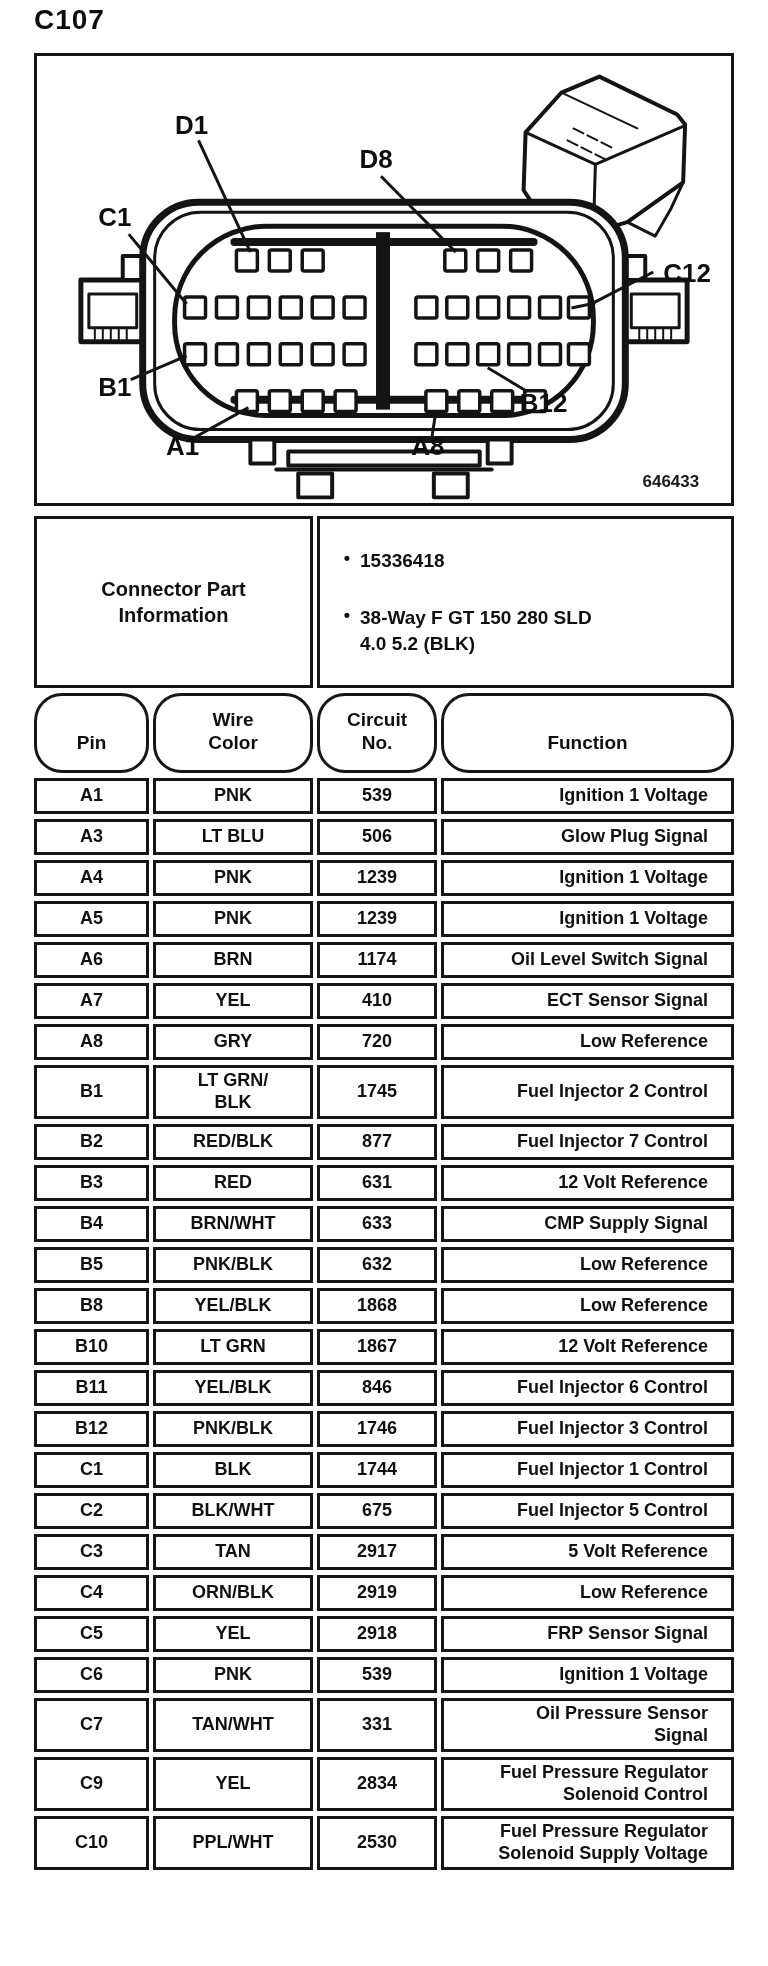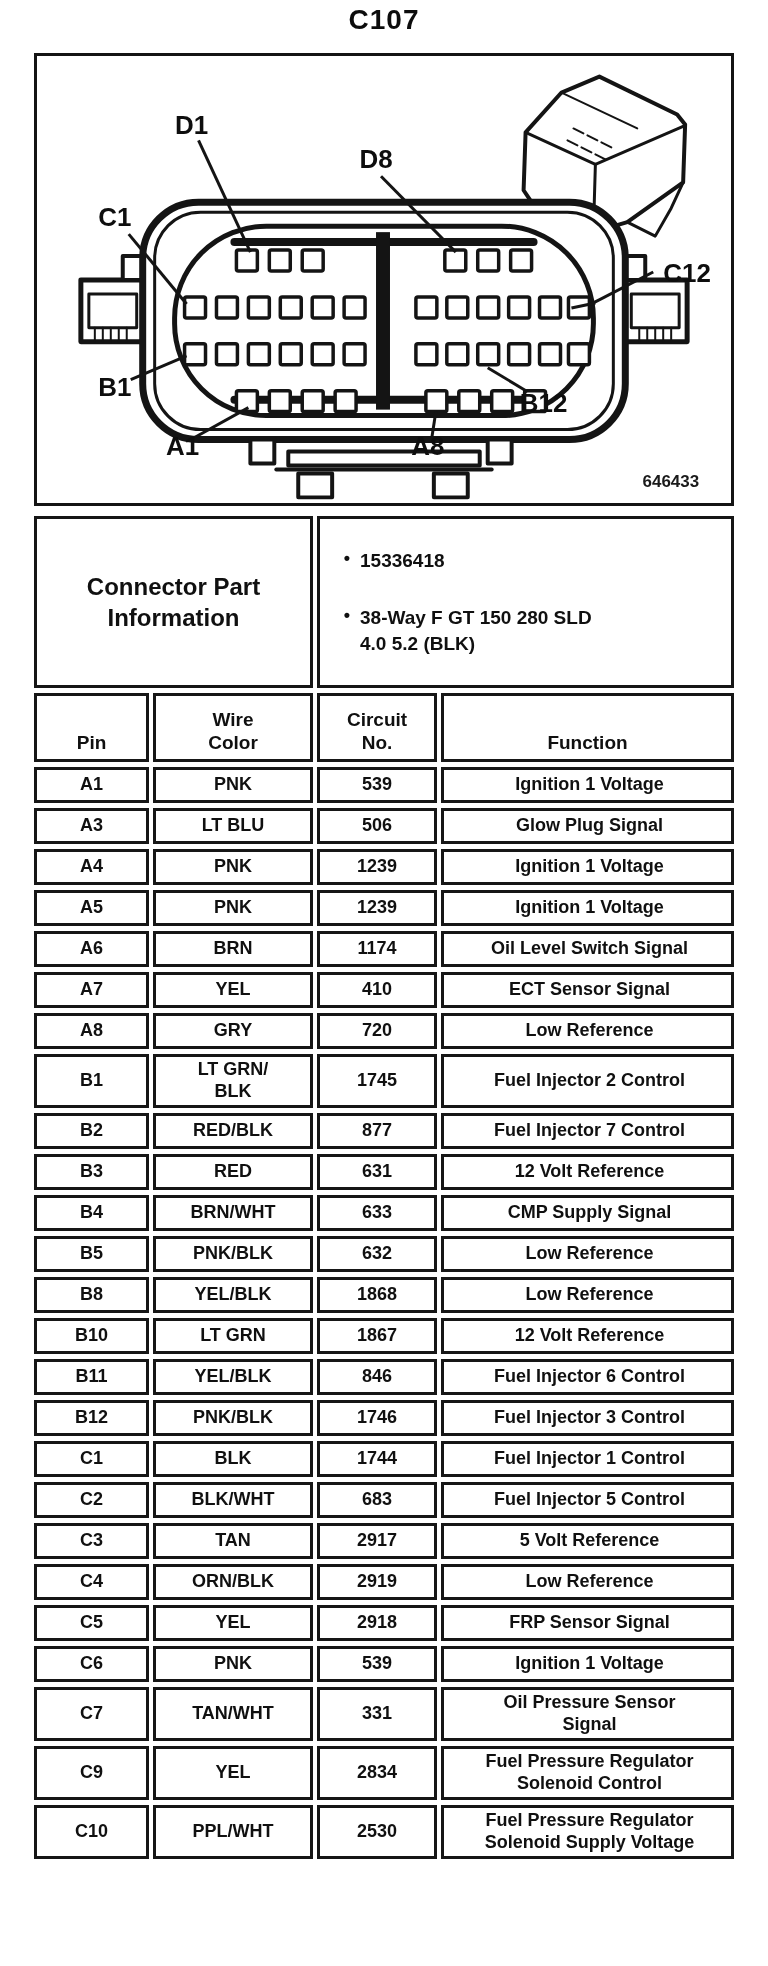--- a/index.html
+++ b/index.html
@@ -3,21 +3,21 @@
 <meta charset="utf-8">
 <style>
   html,body{margin:0;padding:0;}
   body{
     width:768px;height:1966px;overflow:hidden;background:#ffffff;
     font-family:"Liberation Sans",sans-serif;color:#121212;
     -webkit-font-smoothing:antialiased;
   }
   .doc{padding:2px 34px 0 34px;}
   .page-title{
-    text-align:center;font-size:28px;font-weight:bold;letter-spacing:1px;
+    font-size:28px;font-weight:bold;letter-spacing:1px;
     margin:2px 0 7px 0;color:#0c0c0c;
   }
   .diagram-box{
     border:3px solid #141414;height:447px;position:relative;background:#fff;margin-top:17px;
   }
   .diagram-box svg{display:block;width:100%;height:100%;}
 
   
   .ln{stroke:#141414;fill:none;stroke-linecap:round;stroke-linejoin:round;}
   .w2{stroke-width:2;} .w3{stroke-width:3;} .w4{stroke-width:4;}
@@ -32,28 +32,28 @@
     width:708px;margin-left:-4px;margin-top:5px;
     border-collapse:separate;border-spacing:4px 5px;table-layout:fixed;
   }
   .pin-table td{
     border:3px solid #161616;background:#fff;
     font-weight:bold;font-size:18px;line-height:1.22;
     text-align:center;vertical-align:middle;
     padding:2px 4px;white-space:pre-line;color:#101010;
     overflow:hidden;
   }
-  .pin-table .c-func{text-align:center;padding-left:10px;padding-right:6px;}
+  .pin-table .c-func{text-align:right;padding-left:10px;padding-right:23px;}
   .pin-table tr.data-row td{height:26px;}
 
   .pin-table tr.hdr td{
-    vertical-align:bottom;height:56px;font-size:19px;padding-bottom:5px;
+    vertical-align:bottom;height:56px;font-size:19px;padding-bottom:16px;border-radius:28px;
   }
   .pin-table td.pi-label{
-    height:88px;font-size:24px;vertical-align:middle;line-height:1.3;
+    height:88px;font-size:20px;vertical-align:middle;line-height:1.3;
   }
   .pin-table td.pi-bullets{
     height:88px;text-align:left;font-size:19px;vertical-align:middle;padding-left:14px;
   }
   .bullet{display:flex;align-items:flex-start;margin:4px 0;}
   .bullet .dot{width:26px;flex:0 0 26px;text-align:center;font-size:18px;}
   .bullet .btxt{white-space:pre-line;line-height:1.35;}
 </style>
 </head>
 <body>
@@ -297,21 +297,21 @@
   </tr>
         <tr class="data-row">
     <td class="c-pin">C1</td>
     <td class="c-color">BLK</td>
     <td class="c-circuit">1744</td>
     <td class="c-func">Fuel Injector 1 Control</td>
   </tr>
         <tr class="data-row">
     <td class="c-pin">C2</td>
     <td class="c-color">BLK/WHT</td>
-    <td class="c-circuit">683</td>
+    <td class="c-circuit">675</td>
     <td class="c-func">Fuel Injector 5 Control</td>
   </tr>
         <tr class="data-row">
     <td class="c-pin">C3</td>
     <td class="c-color">TAN</td>
     <td class="c-circuit">2917</td>
     <td class="c-func">5 Volt Reference</td>
   </tr>
         <tr class="data-row">
     <td class="c-pin">C4</td>

